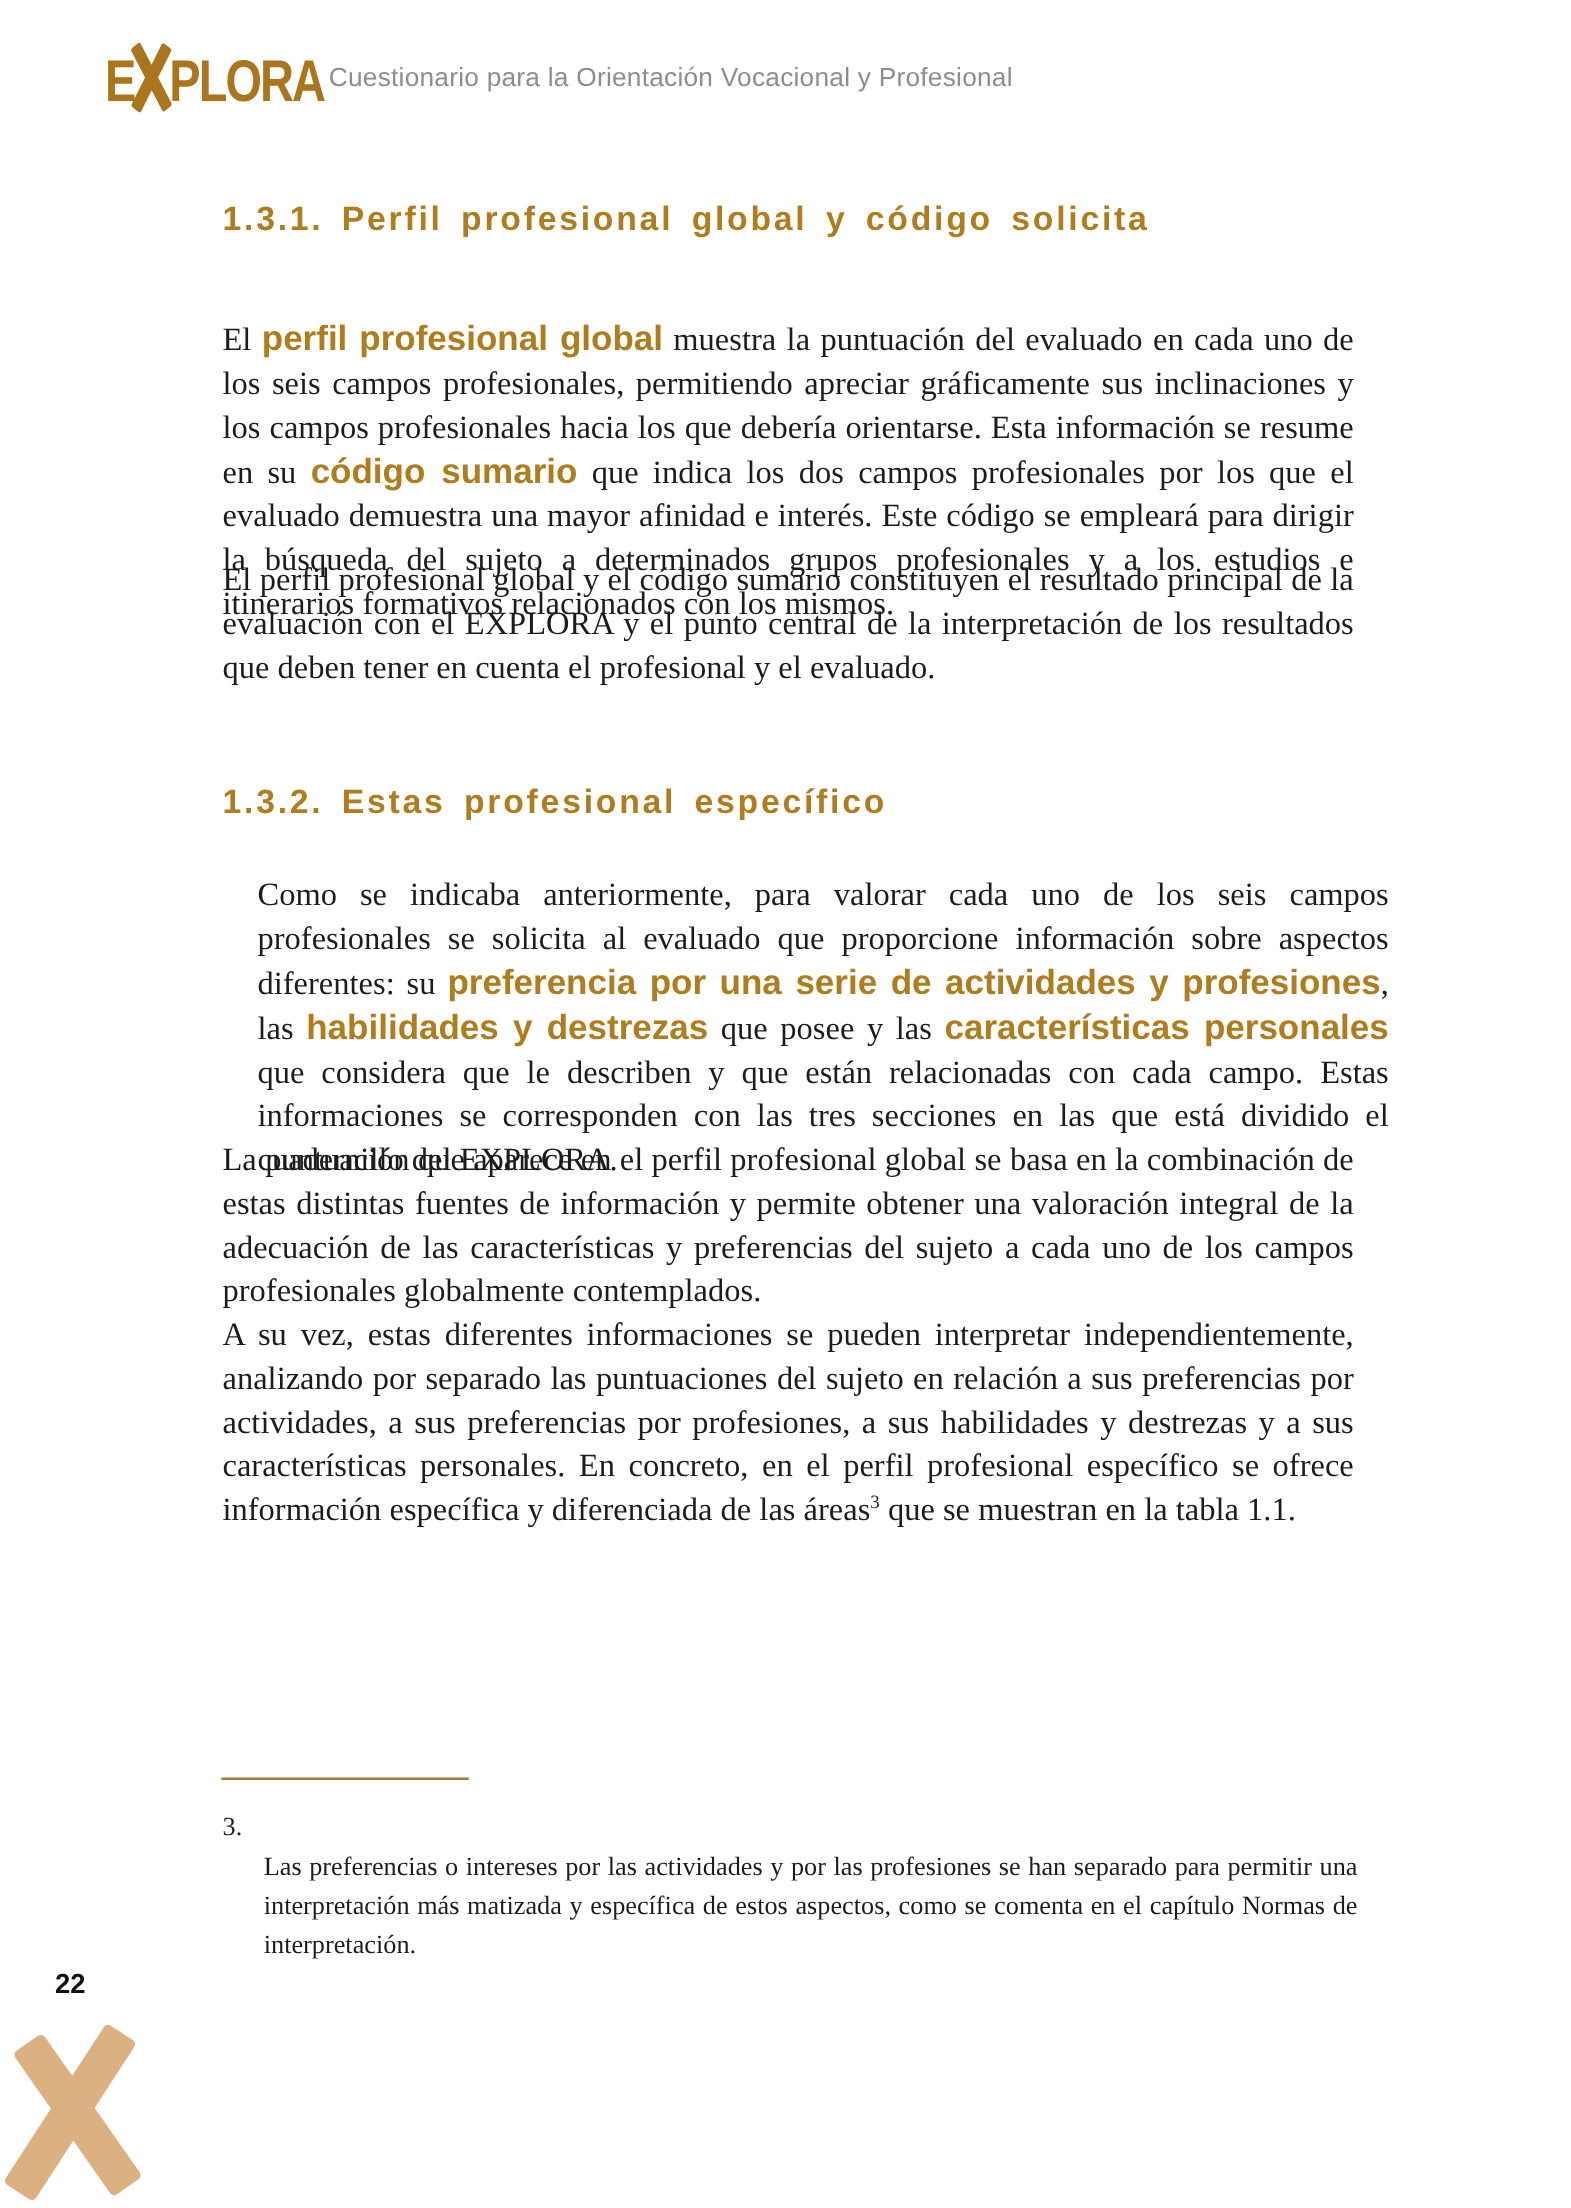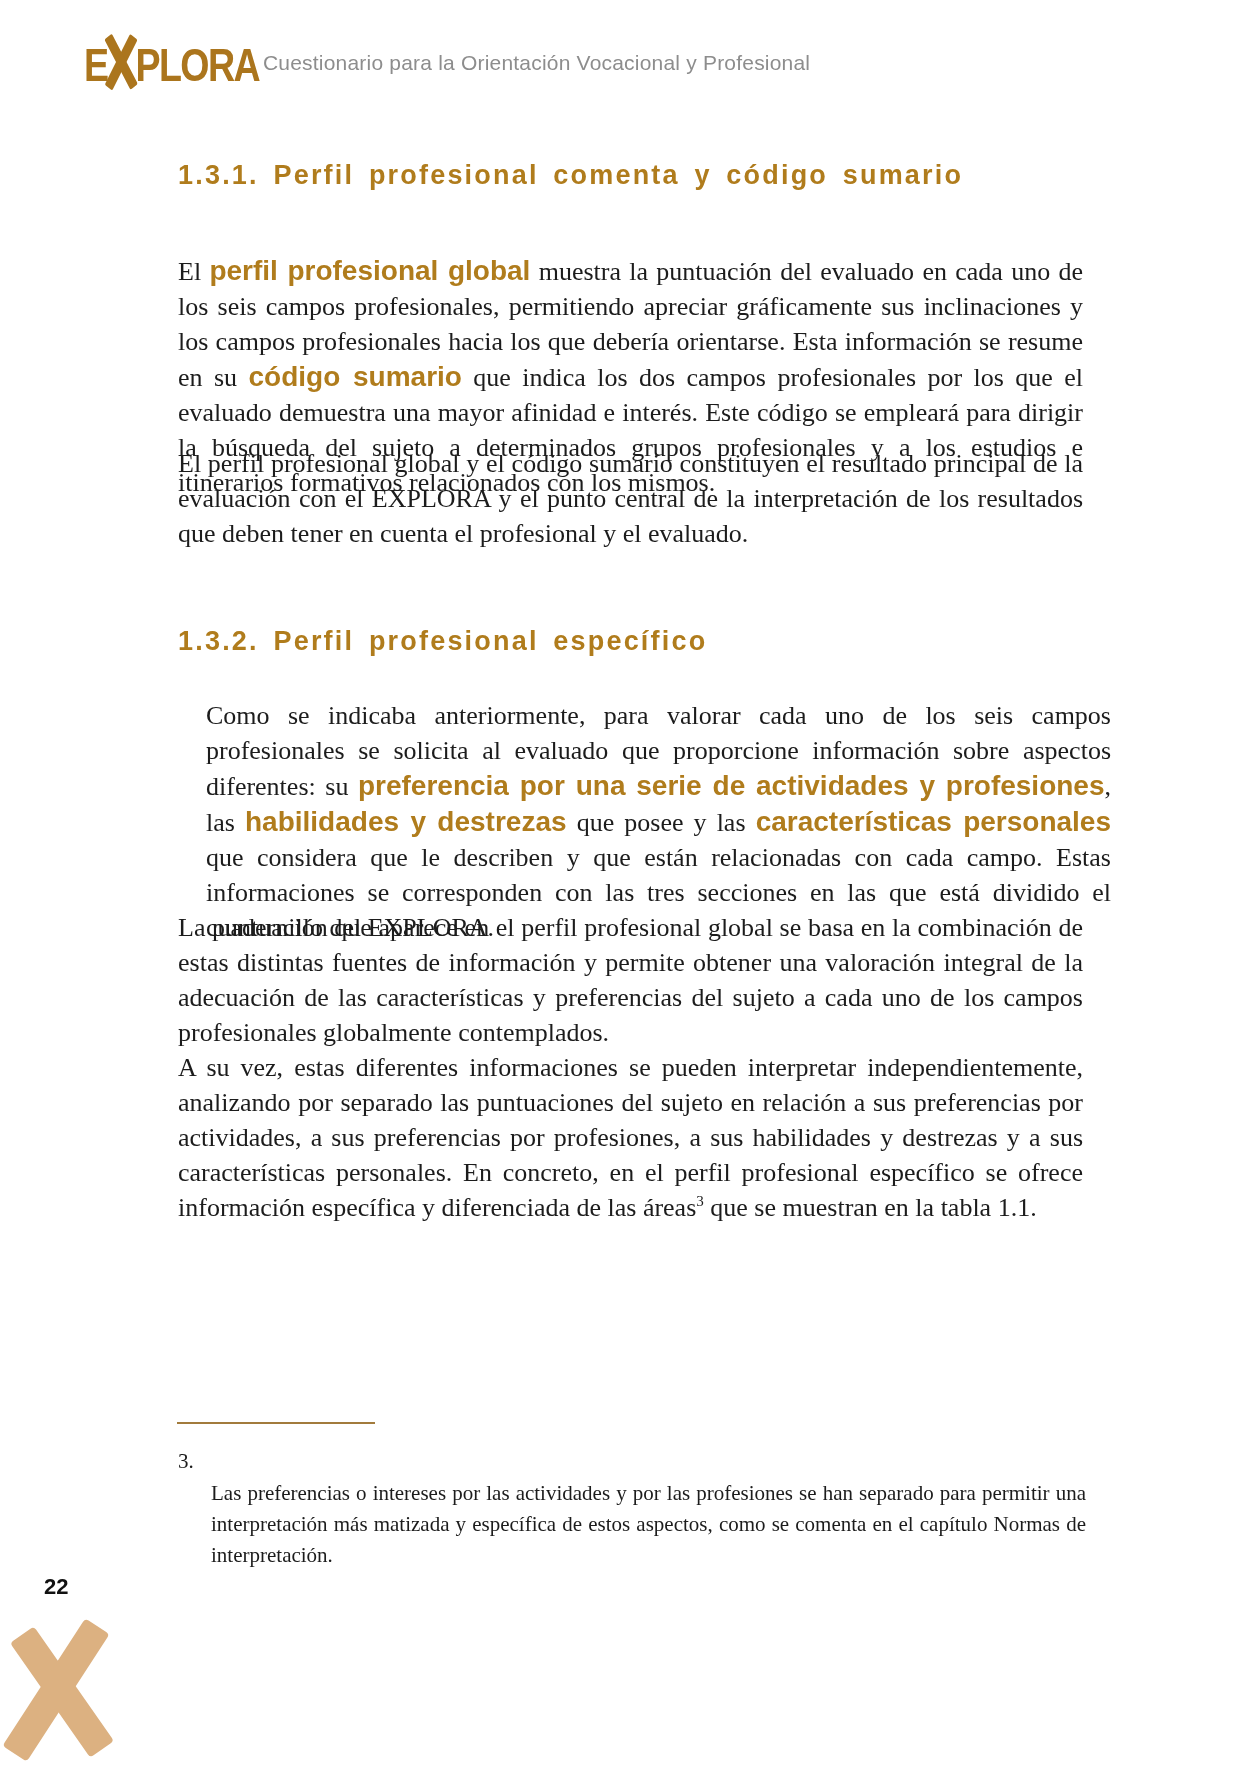--- a/index.html
+++ b/index.html
@@ -108,25 +108,25 @@
     <svg class="logo-x-svg" width="42" height="56" viewBox="0 0 42 56">
       <g fill="#ab751d">
         <rect x="16" y="-2" width="11" height="60" rx="2" transform="rotate(32 21 28)"></rect>
         <rect x="16" y="-2" width="11" height="60" rx="2" transform="rotate(-33 21 28)"></rect>
       </g>
     </svg>
     <span>PLORA</span>
   </div>
   <div class="subtitle">Cuestionario para la Orientación Vocacional y Profesional</div>
 
-  <div id="h-131" class="sec-heading">1.3.1. Perfil profesional comenta y código sumario</div>
+  <div id="h-131" class="sec-heading">1.3.1. Perfil profesional global y código solicita</div>
   <p id="p1" class="para"><span>El </span><span class="accent">perfil profesional global</span><span> muestra la puntuación del evaluado en cada uno de los seis campos profesionales, permitiendo apreciar gráficamente sus inclinaciones y los campos profesionales hacia los que debería orientarse. Esta información se resume en su </span><span class="accent">código sumario</span><span> que indica los dos campos profesionales por los que el evaluado demuestra una mayor afinidad e interés. Este código se empleará para dirigir la búsqueda del sujeto a determinados grupos profesionales y a los estudios e itinerarios formativos relacionados con los mismos.</span></p>
   <p id="p2" class="para"><span>El perfil profesional global y el código sumario constituyen el resultado principal de la evaluación con el EXPLORA y el punto central de la interpretación de los resultados que deben tener en cuenta el profesional y el evaluado.</span></p>
 
-  <div id="h-132" class="sec-heading">1.3.2. Perfil profesional específico</div>
+  <div id="h-132" class="sec-heading">1.3.2. Estas profesional específico</div>
   <p id="p3" class="para"><span>Como se indicaba anteriormente, para valorar cada uno de los seis campos profesionales se solicita al evaluado que proporcione información sobre aspectos diferentes: su </span><span class="accent">preferencia por una serie de actividades y profesiones</span><span>, las </span><span class="accent">habilidades y destrezas</span><span> que posee y las </span><span class="accent">características personales</span><span> que considera que le describen y que están relacionadas con cada campo. Estas informaciones se corresponden con las tres secciones en las que está dividido el cuadernillo del EXPLORA.</span></p>
   <p id="p4" class="para"><span>La puntuación que aparece en el perfil profesional global se basa en la combinación de estas distintas fuentes de información y permite obtener una valoración integral de la adecuación de las características y preferencias del sujeto a cada uno de los campos profesionales globalmente contemplados.</span></p>
   <p id="p5" class="para"><span>A su vez, estas diferentes informaciones se pueden interpretar independientemente, analizando por separado las puntuaciones del sujeto en relación a sus preferencias por actividades, a sus preferencias por profesiones, a sus habilidades y destrezas y a sus características personales. En concreto, en el perfil profesional específico se ofrece información específica y diferenciada de las áreas</span><sup>3</sup><span> que se muestran en la tabla 1.1.</span></p>
 
   <div class="footnote-rule"></div>
   <div class="footnote">
     <span class="footnote-marker">3.</span>
     <span class="footnote-text">Las preferencias o intereses por las actividades y por las profesiones se han separado para permitir una interpretación más matizada y específica de estos aspectos, como se comenta en el capítulo Normas de interpretación.</span>
   </div>
 

